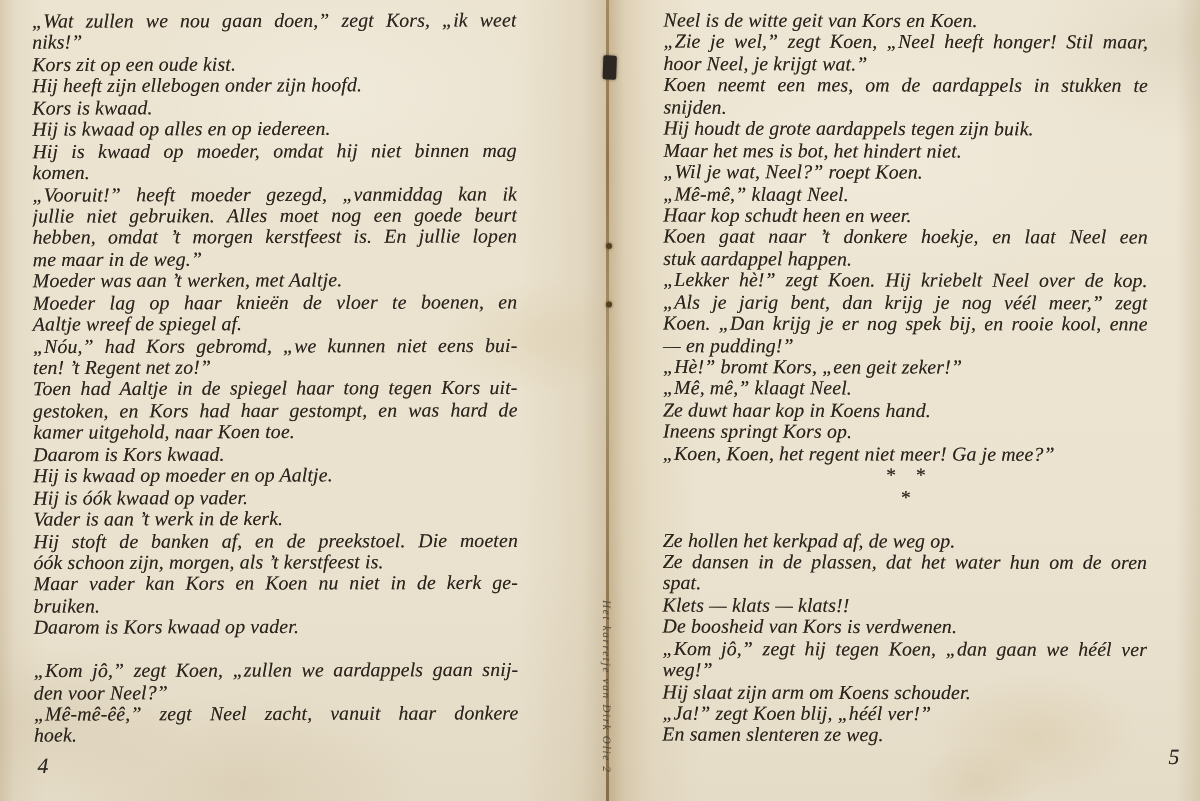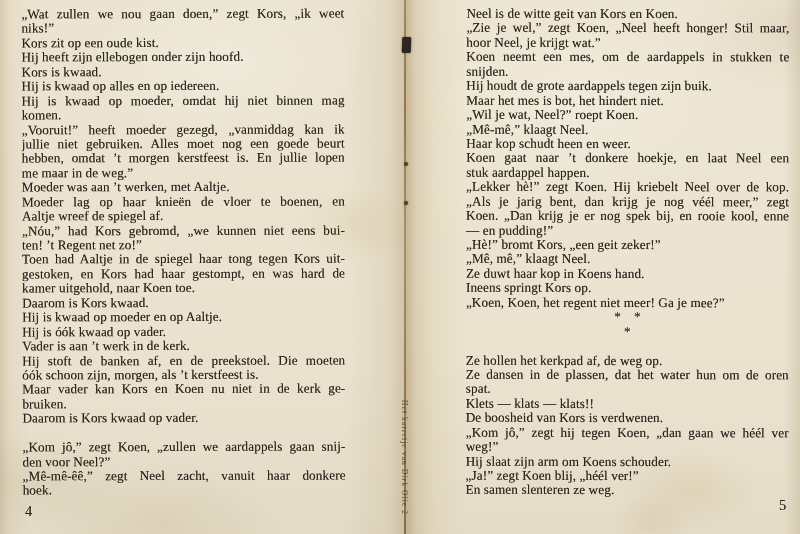--- a/index.html
+++ b/index.html
@@ -1,19 +1,20 @@
 <!DOCTYPE html>
 <html><head>
 <meta charset="utf-8">
 <style>
   html,body{margin:0;padding:0;background:#d8d0bc;}
   .book{
     position:relative;width:800px;height:534px;overflow:hidden;
     font-family:"Liberation Serif","DejaVu Serif",serif;
     background:#eae2cf;
+    font-style:italic;
   }
   .page-bg{position:absolute;top:0;height:534px;}
   .page-bg.left{
     left:0;width:406px;
     background:
       radial-gradient(90px 55px at 88% 42%, rgba(202,176,120,0.18), transparent 70%),
       radial-gradient(170px 90px at 40% 98%, rgba(160,130,75,0.12), transparent 72%),
       radial-gradient(120px 70px at 10% 90%, rgba(150,120,70,0.10), transparent 72%),
       radial-gradient(200px 120px at 55% 12%, rgba(255,255,255,0.22), transparent 70%),
       linear-gradient(90deg, rgba(140,110,60,0.22) 0px, rgba(160,130,80,0.08) 10px, rgba(0,0,0,0) 30px),
@@ -45,21 +46,21 @@
   .stitch-dot.top{left:404px;top:162px;}
   .stitch-dot.bottom{left:404px;top:201px;}
   .spine-title{
     position:absolute;left:395px;top:382px;width:14px;height:152px;
     writing-mode:vertical-rl;text-orientation:sideways;
     font-size:7.5px;letter-spacing:1.1px;color:#4a4034;white-space:nowrap;
     text-align:center;opacity:0.9;
   }
   .textcol{position:absolute;top:7px;width:323px;color:#2b241c;}
   .textcol.left{left:22px;transform:rotate(-0.15deg);}
-  .textcol.right{left:466px;transform:rotate(0.1deg);}
+  .textcol.right{left:442px;transform:rotate(0.1deg);}
   .ln{
     height:14.45px;line-height:14.45px;font-size:13.2px;
     white-space:nowrap;letter-spacing:0.1px;
     text-shadow:0 0 0.4px rgba(43,36,28,0.55);
   }
   .ln.j{white-space:normal;text-align:justify;text-align-last:justify;overflow:hidden;}
   .ln.c{text-align:center;letter-spacing:0;}
   .pgnum{position:absolute;font-size:14.5px;color:#2e2821;text-shadow:0 0 0.4px rgba(43,36,28,0.5);}
   .pgnum.left{left:25px;top:503px;}
   .pgnum.right{left:779px;top:497px;}

